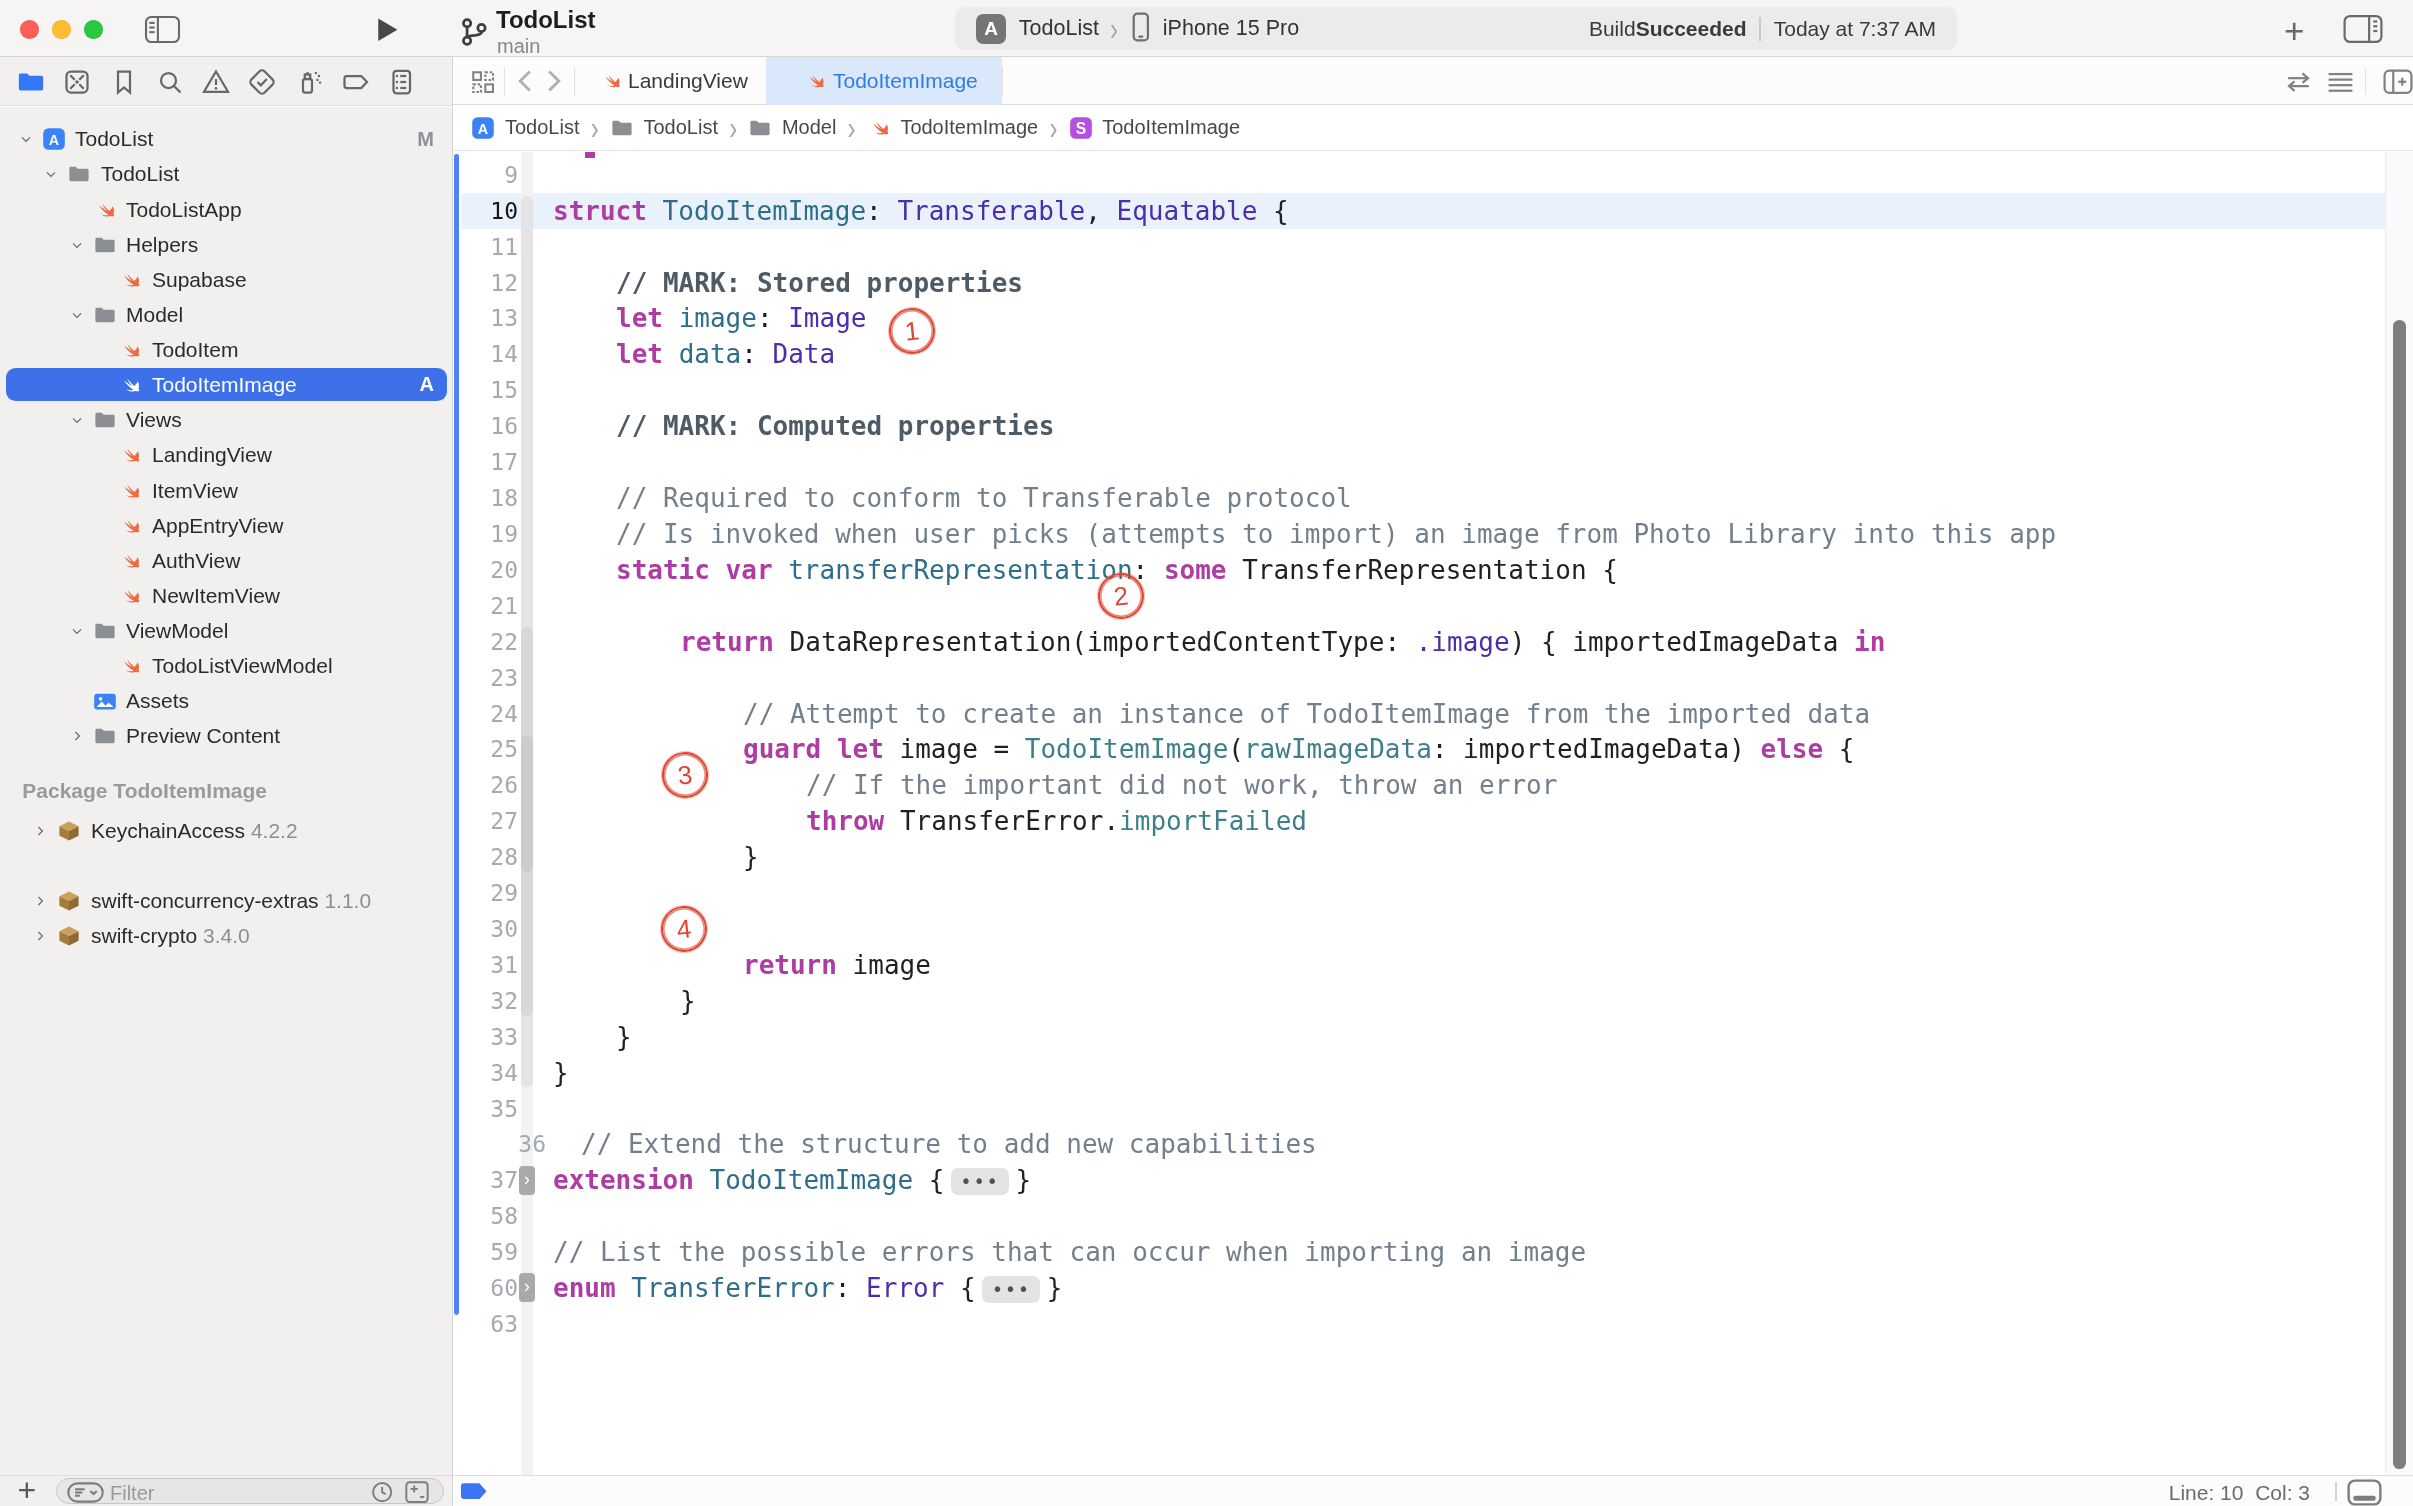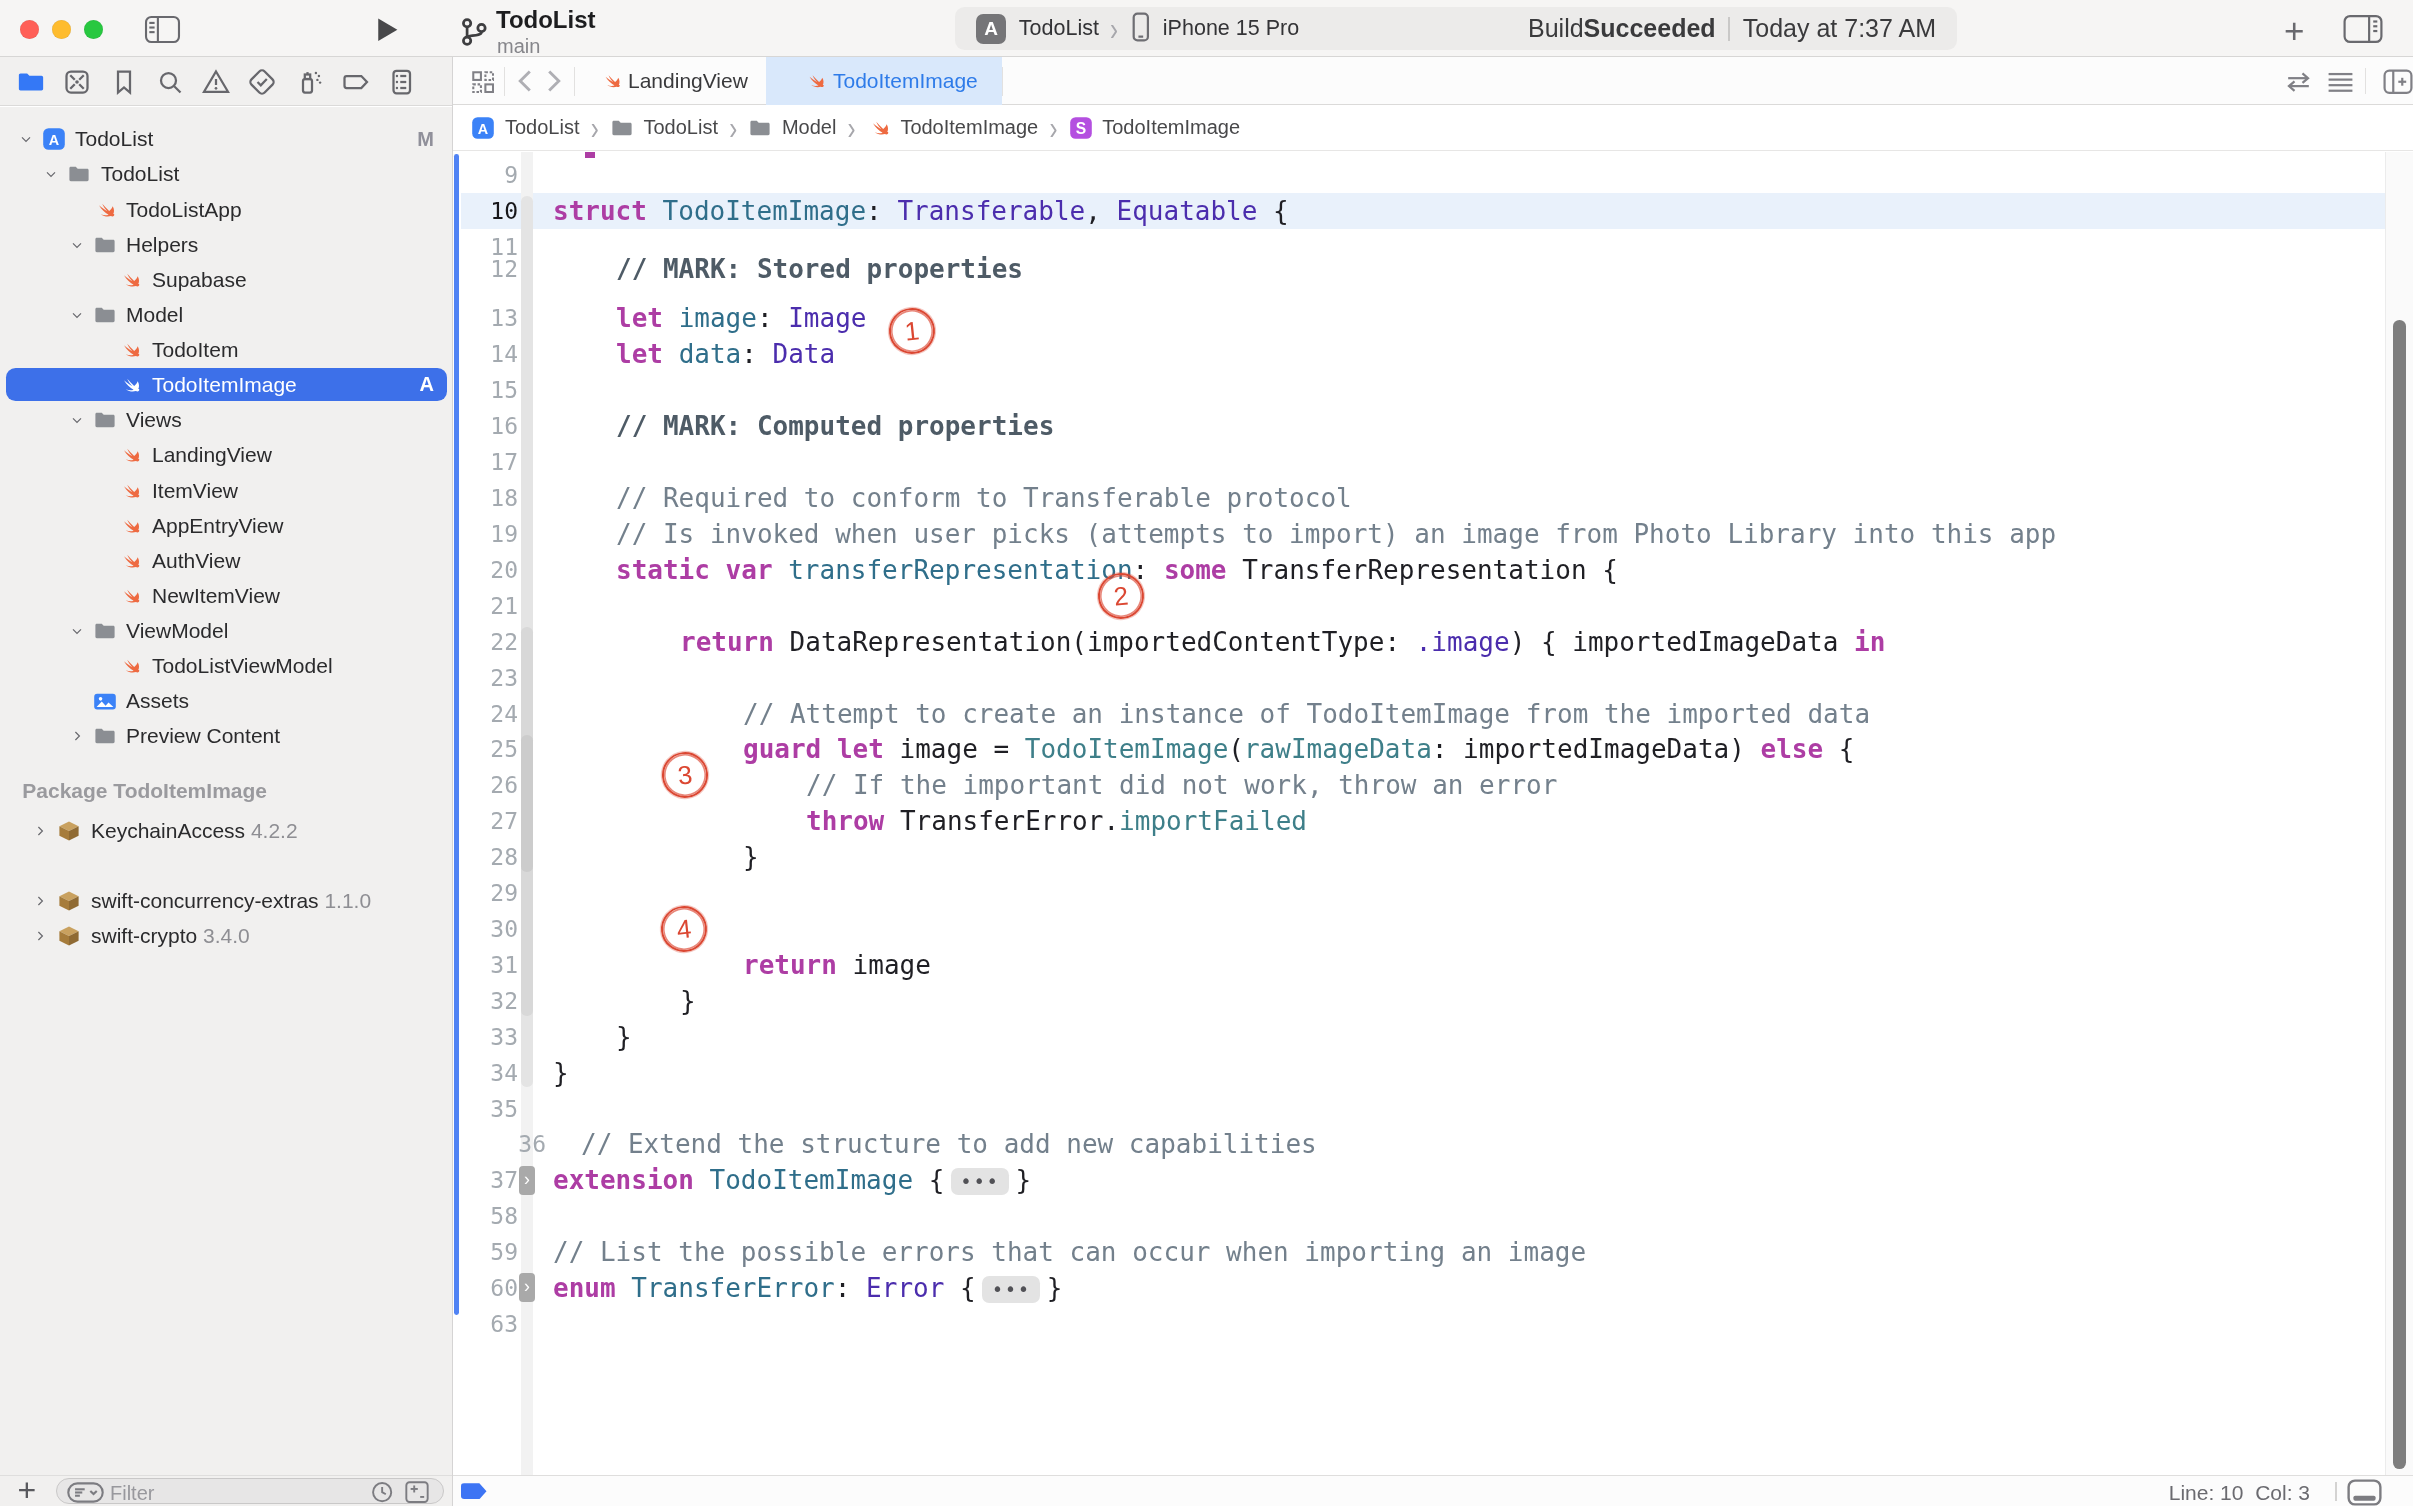--- a/index.html
+++ b/index.html
@@ -14,21 +14,21 @@
   .tbicon { position:absolute; color:#69696e; }
   #title-group { position:absolute; left:459px; top:4.8px; }
   #branch-icon { position:absolute; left:0; top:11.2px; }
   #proj-title { position:absolute; left:37px; top:1.6px; font-size:24px; font-weight:bold; color:#1d1d1f; white-space:nowrap; }
   #branch-name { position:absolute; left:38px; top:30px; font-size:20px; color:#86868b; }
   #scheme-pill { position:absolute; left:955px; top:7.2px; width:1002px; height:43px; background:#ecebea; border-radius:9.6px; display:flex; align-items:center; padding:0 21px; }
   #scheme-appicon { width:30px; height:30px; border-radius:7.2px; background:#757578; color:#fff; font-weight:bold; font-size:19px; display:flex; align-items:center; justify-content:center; }
   .scheme-label { font-size:21.5px; color:#333336; margin-left:12.8px; white-space:nowrap; }
   .crumb-sep, .scheme-sep { font-size:24px; color:#a7a7ac; margin:0 11.2px; transform:scaleY(1.35); display:inline-block; }
   #device-icon { margin-left:3.2px; }
-  #build-status { margin-left:auto; font-size:25px; color:#3a3a3c; white-space:nowrap; display:flex; align-items:center; }
+  #build-status { margin-left:auto; font-size:21px; color:#3a3a3c; white-space:nowrap; display:flex; align-items:center; }
   #build-status b { font-weight:bold; }
   .vdiv { display:inline-block; width:1.6px; height:24px; background:#c9c8c7; margin:0 12.8px; }
 
   
   #navstrip { position:absolute; left:0; top:57px; width:453px; height:49px; background:#f1f0ef; border-bottom:0.8px solid #dbdad9; }
   .navico { position:absolute; top:10.4px; }
 
   
   #sidebar { position:absolute; left:0; top:107px; width:453px; height:1368px; background:#f1f0ef; overflow:hidden; }
   #sidebar-divider { position:absolute; left:452px; top:57px; width:0.8px; height:1449px; background:#d5d4d4; z-index:40; }
@@ -541,21 +541,21 @@
         <div class="crow" style="top: 4.8px;">
           <span class="ln">9</span>
         </div>
         <div class="crow cur" style="top: 41px;">
           <span class="ln">10</span>
           <span class="ct" style="left:100px"><span class="tk-kw">struct</span><span class="tk-pl"> </span><span class="tk-decl">TodoItemImage</span><span class="tk-pl">: </span><span class="tk-type">Transferable</span><span class="tk-pl">, </span><span class="tk-type">Equatable</span><span class="tk-pl"> {</span></span>
         </div>
         <div class="crow" style="top: 77px;">
           <span class="ln">11</span>
         </div>
-        <div class="crow" style="top: 99px; padding-left: 25px;">
+        <div class="crow" style="top: 113px; padding-left: 25px;">
           <span class="ln">12</span>
           <span class="ct" style="left:163px"><span class="tk-mark">// MARK: Stored properties</span></span>
         </div>
         <div class="crow" style="top: 148px;">
           <span class="ln">13</span>
           <span class="ct" style="left:163px"><span class="tk-kw">let</span><span class="tk-pl"> </span><span class="tk-decl">image</span><span class="tk-pl">: </span><span class="tk-type">Image</span></span>
         </div>
         <div class="crow" style="top: 184px;">
           <span class="ln">14</span>
           <span class="ct" style="left:163px"><span class="tk-kw">let</span><span class="tk-pl"> </span><span class="tk-decl">data</span><span class="tk-pl">: </span><span class="tk-type">Data</span></span>

